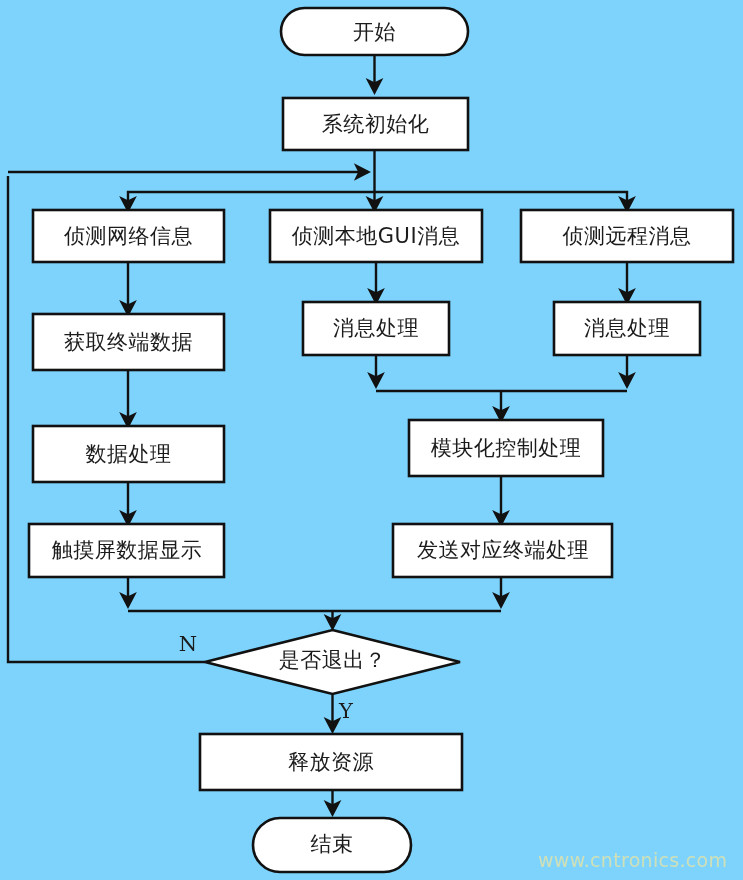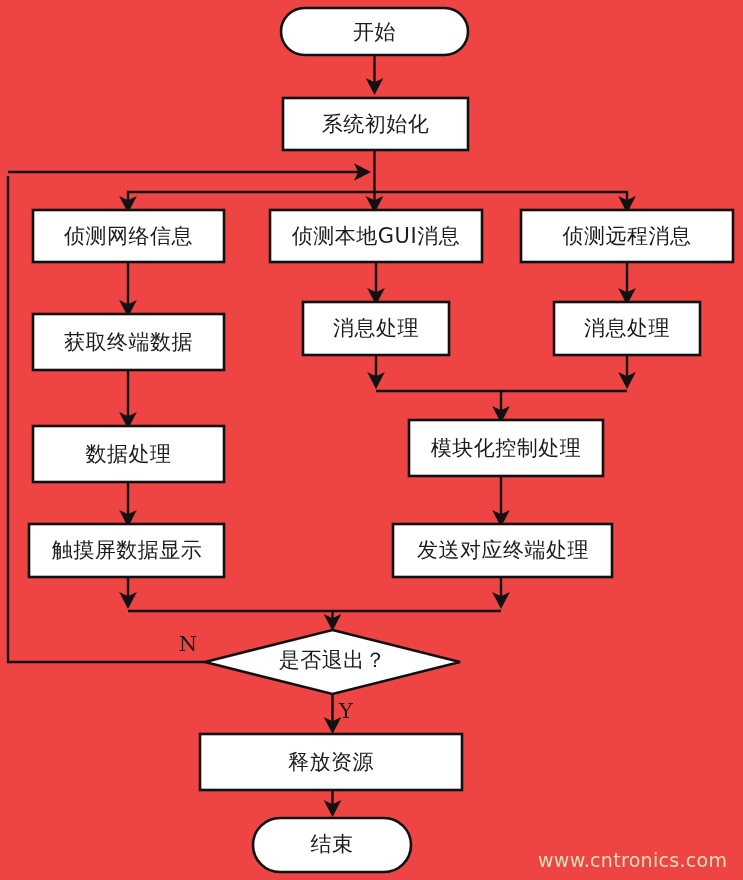--- a/index.html
+++ b/index.html
@@ -4,21 +4,21 @@
 <style>
   html,body{margin:0;padding:0;background:#ffffff;}
   body{
     font-family:"DejaVu Sans","Liberation Sans",sans-serif;
     -webkit-font-smoothing:antialiased;
   }
   #canvas{
     position:relative;
     width:743px;
     height:880px;
-    background:#ef4444;
+    background:#7dd3fc;
     overflow:hidden;
   }
   #flow-svg{
     position:absolute;
     left:0; top:0;
     width:743px;
     height:880px;
   }
   .node-text{
     font-family:"DejaVu Sans","Liberation Sans",sans-serif;

